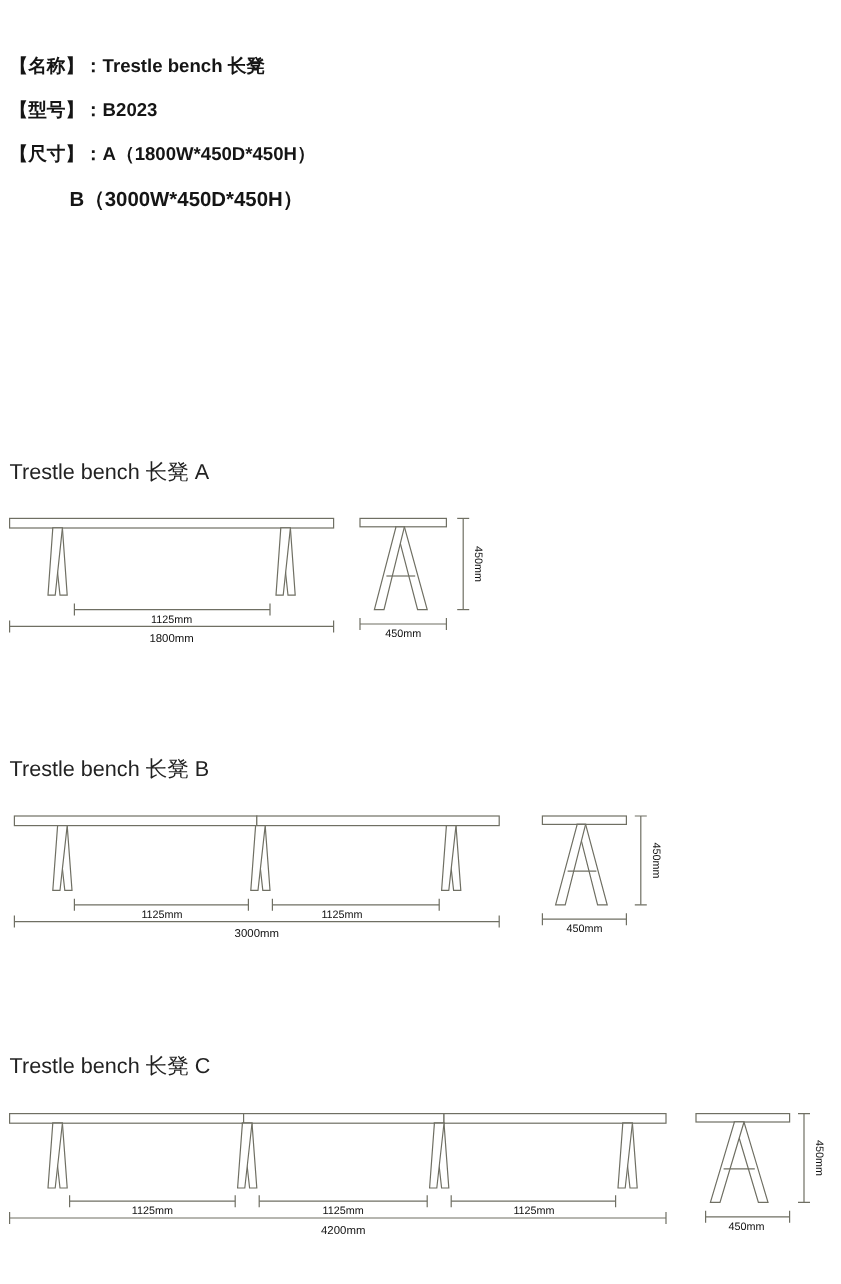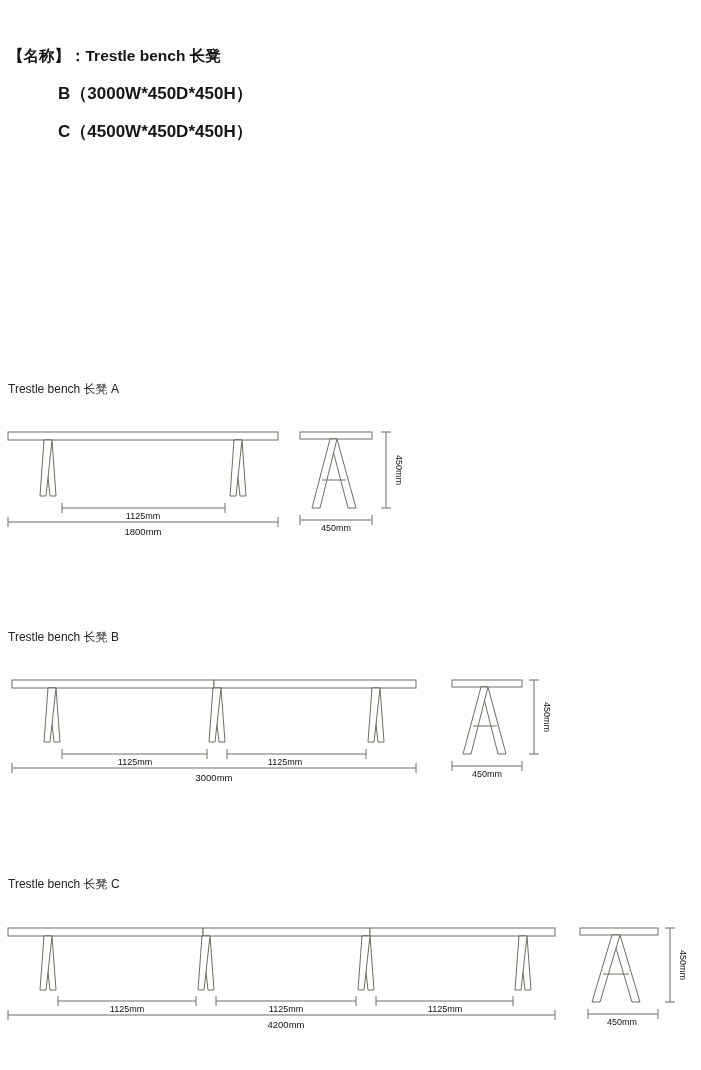--- a/index.html
+++ b/index.html
@@ -32,41 +32,42 @@
   .spec-sub {
     font-size: 17px;
     line-height: 1.0;
     margin-bottom: 21px;
     white-space: pre;
     padding-left: 50px;
     color: #151515;
   }
   .section-title {
     position: absolute;
-    font-size: 12px;
+    font-size: 18px;
     color: #222;
     white-space: pre;
   }
   .drawing {
     position: absolute;
     text-align: right;
   }
   svg { display: block; }
   text {
     font-family: "Liberation Sans", sans-serif;
     fill: #111;
   }
 </style>
 </head>
 <body>
 
 <div class="spec-block">
   <div class="spec-line">【名称】：Trestle bench 长凳</div>
+  <div class="spec-line">【型号】：B2023</div>
+  <div class="spec-line">【尺寸】：A（1800W*450D*450H）</div>
   <div class="spec-sub">B（3000W*450D*450H）</div>
-  <div class="spec-sub">C（4500W*450D*450H）</div>
 </div>
 
 <div class="section-title" style="left:8px; top:381px;">Trestle bench 长凳 A</div>
 
 <div class="drawing" style="left:0px; top:420px;">
   <svg width="430" height="130" viewBox="0 0 430 130">
     <g stroke="#6f6f63" fill="#ffffff" stroke-width="1">
 
       <rect x="8" y="12" width="270" height="8"></rect>
 

